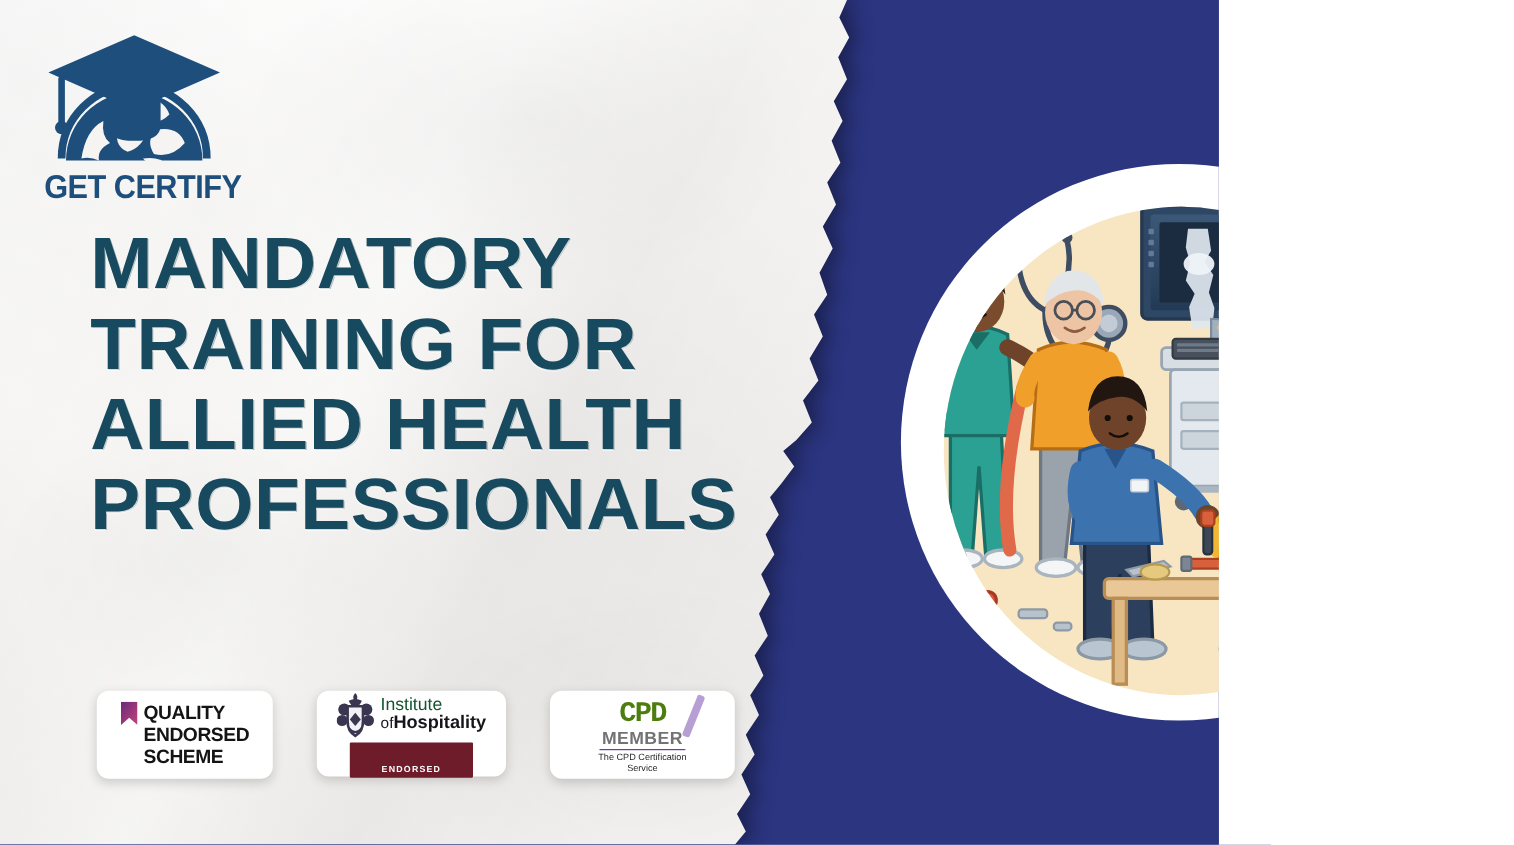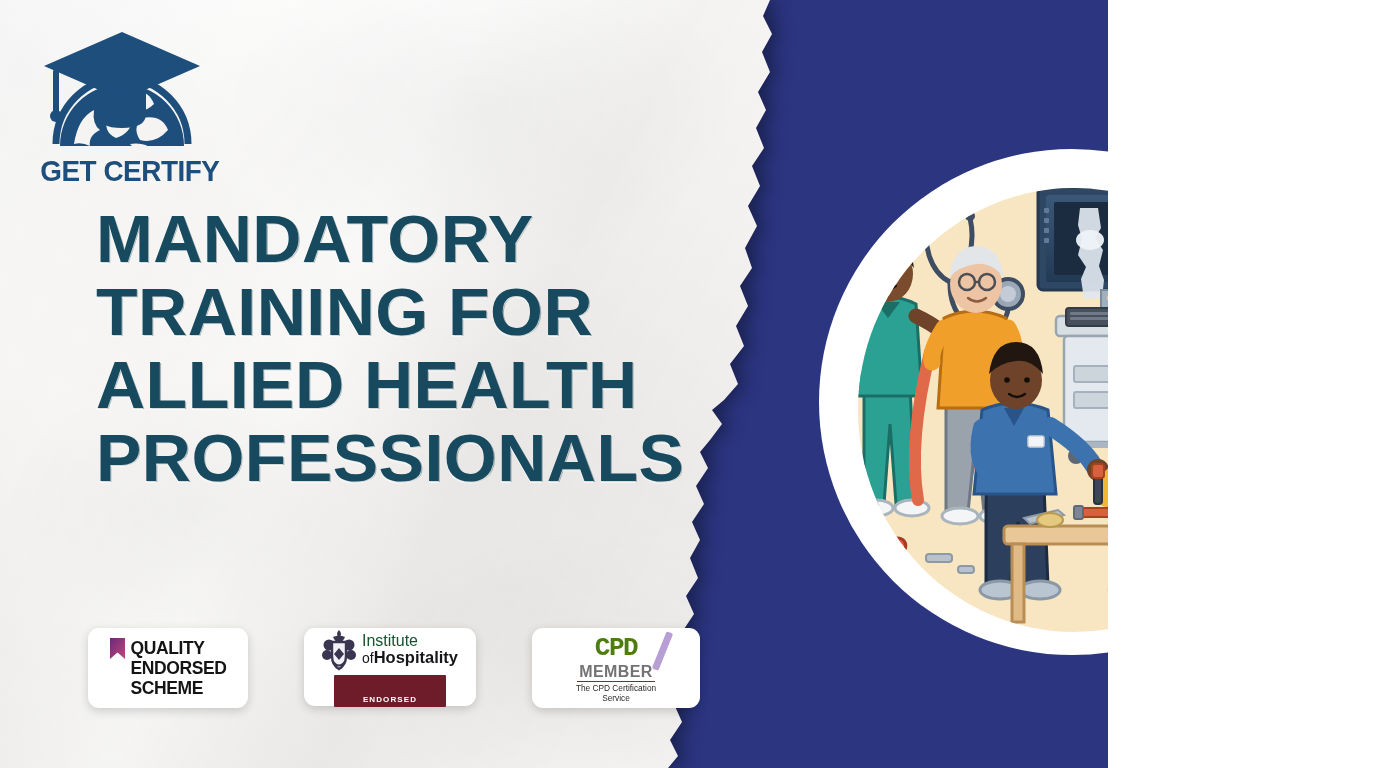--- a/index.html
+++ b/index.html
@@ -67,21 +67,21 @@
     font-size: 30px;
     letter-spacing: -0.5px;
     color: #1d4e7c;
     transform: scaleX(0.93);
     white-space: nowrap;
   }
 
   
   .headline {
     position: absolute;
-    left: 96px; top: 203px;
+    left: 82px; top: 203px;
     width: 560px;
   }
   .headline .line {
     display: block;
     font-family: "Liberation Sans Narrow", "Liberation Sans", sans-serif;
     font-weight: 700;
     font-size: 66px;
     line-height: 73px;
     letter-spacing: 0.5px;
     color: #174a5e;
@@ -91,21 +91,21 @@
       0 2px 0 rgba(255,255,255,0.55),
       1px 1px 0 rgba(10,46,60,0.35);
     white-space: nowrap;
   }
 
   
   .badge-row {
     position: absolute;
     left: 88px; top: 628px;
     display: flex;
-    gap: 56px;
+    gap: 40px;
     align-items: flex-start;
   }
   .badge {
     background: #ffffff;
     border-radius: 11px;
     box-shadow: 0 3px 10px rgba(0,0,0,0.17);
     display: flex;
     align-items: center;
     justify-content: center;
   }

